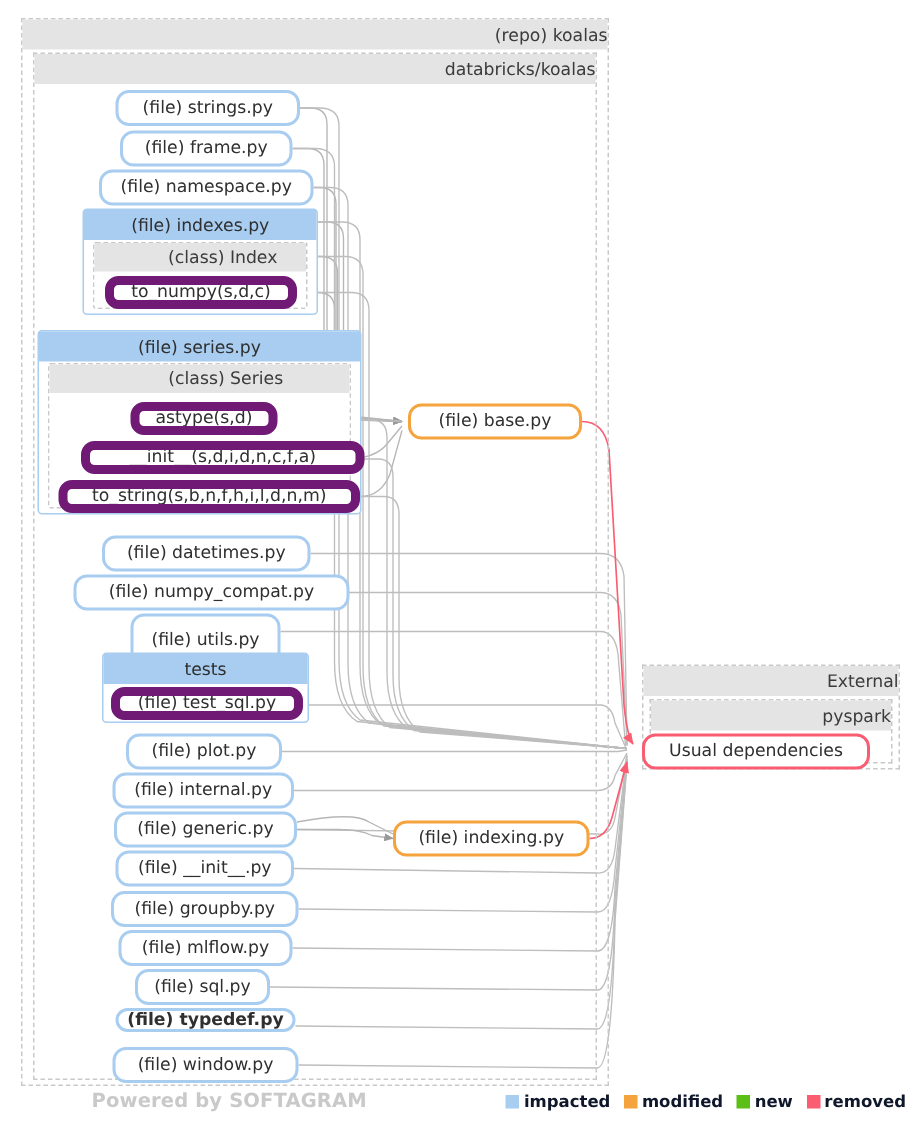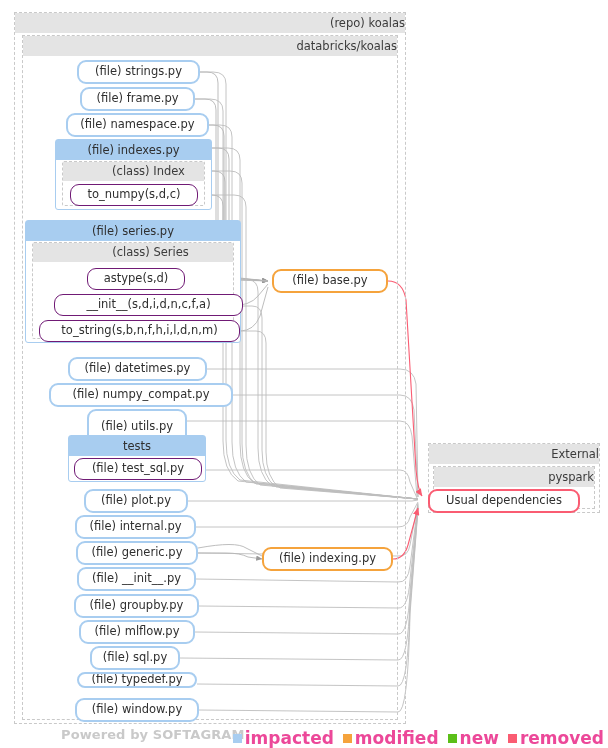--- a/index.html
+++ b/index.html
@@ -28,21 +28,21 @@
     position:absolute;box-sizing:border-box;
     border-radius:9px;background:#ffffff;
     display:flex;align-items:center;justify-content:center;
     white-space:nowrap;overflow:hidden;
     font-size:11.5px;line-height:1;
     text-align:center;
   }
   .n-impacted{border:2px solid #a8cdf0;color:#2f2f2f;}
   .n-modified{border:2px solid #f5a33c;color:#2f2f2f;}
   .n-removed{border:2px solid #fa5c72;color:#2f2f2f;}
-  .n-plain{border:1px solid #701a75;color:#2f2f2f;}
+  .n-plain{border:6px solid #701a75;color:#2f2f2f;}
 
   
   .filebox{
     position:absolute;box-sizing:border-box;
     border:1px solid #a8cdf0;border-radius:3px;background:#ffffff;
   }
   .filebox-head{
     position:absolute;box-sizing:border-box;height:20px;line-height:20px;
     background:#a8cdf0;color:#2f2f2f;text-align:center;
     font-size:11.5px;white-space:nowrap;overflow:hidden;
@@ -63,21 +63,21 @@
   }
   .powered{
     position:absolute;left:30px;top:3px;
     color:#c9c9c9;font-weight:bold;font-size:13px;letter-spacing:0.1px;
     white-space:nowrap;
     margin-left:31px;
   }
   .legend{
     position:absolute;right:4px;top:4px;
     display:flex;align-items:center;gap:4px;
-    font-weight:bold;font-size:17px;color:#ec4899;white-space:nowrap;
+    font-weight:bold;font-size:11px;color:#0f172a;white-space:nowrap;
   }
   .legend .sw{width:9px;height:9px;display:inline-block;}
   .legend .item{display:flex;align-items:center;gap:3px;margin-left:5px;}
 </style>
 </head>
 <body>
 
 <div id="stage">
 
   <svg id="edges" viewBox="0 0 608 748" xmlns="http://www.w3.org/2000/svg">
@@ -178,21 +178,21 @@
   <div class="node n-impacted" style="left:76px;top:541px;width:122px;height:24px;">(file) generic.py</div>
 
   <div class="node n-impacted" style="left:77px;top:567px;width:119px;height:24px;">(file) __init__.py</div>
 
   <div class="node n-impacted" style="left:74px;top:594px;width:125px;height:24px;">(file) groupby.py</div>
 
   <div class="node n-impacted" style="left:79px;top:620px;width:116px;height:24px;">(file) mlflow.py</div>
 
   <div class="node n-impacted" style="left:90px;top:646px;width:90px;height:24px;">(file) sql.py</div>
 
-  <div class="node n-impacted" style="left:77px;top:672px;width:120px;height:16px;">(file) typedef.py</div>
+  <div class="node n-impacted" style="left:77px;top:672px;width:120px;height:16px;font-weight:bold;">(file) typedef.py</div>
 
   <div class="node n-impacted" style="left:75px;top:698px;width:124px;height:24px;">(file) window.py</div>
 
   <div class="node n-modified" style="left:272px;top:269px;width:116px;height:24px;">(file) base.py</div>
 
   <div class="node n-modified" style="left:262px;top:547px;width:131px;height:24px;">(file) indexing.py</div>
 
   <div class="cluster" style="left:428px;top:443px;width:172px;height:70px;"></div>
   <div class="cluster-title" style="left:429px;top:444px;width:170px;">External</div>
 

